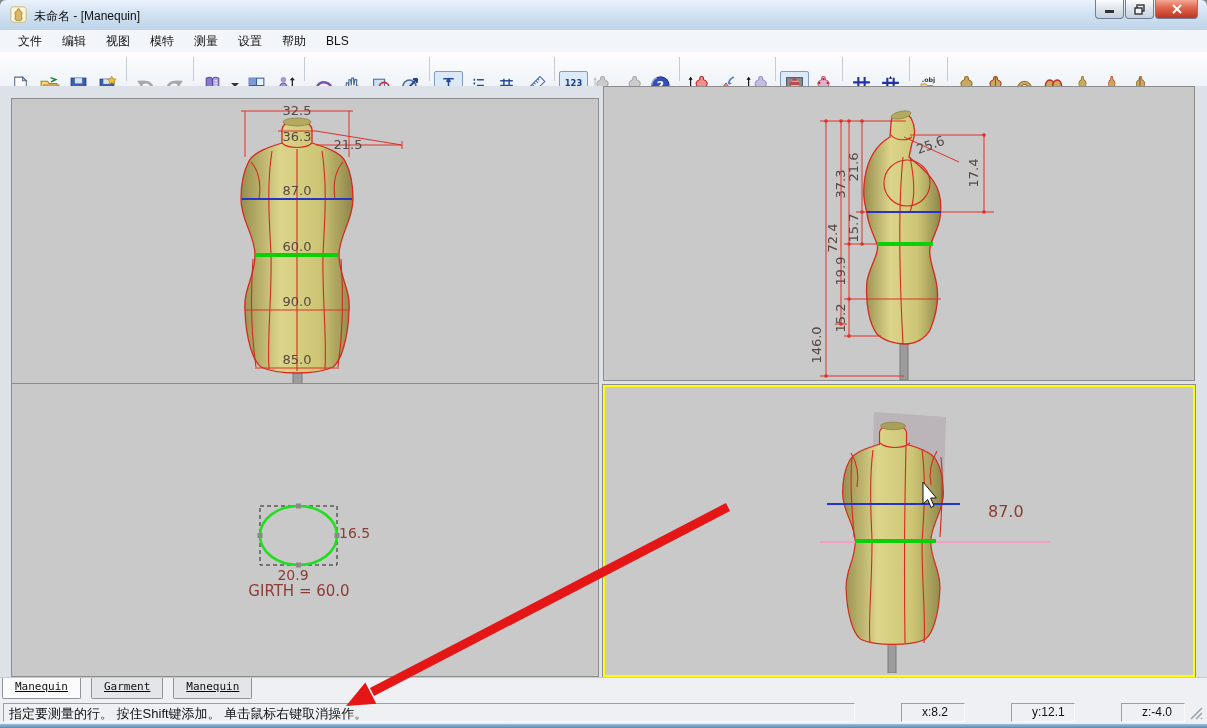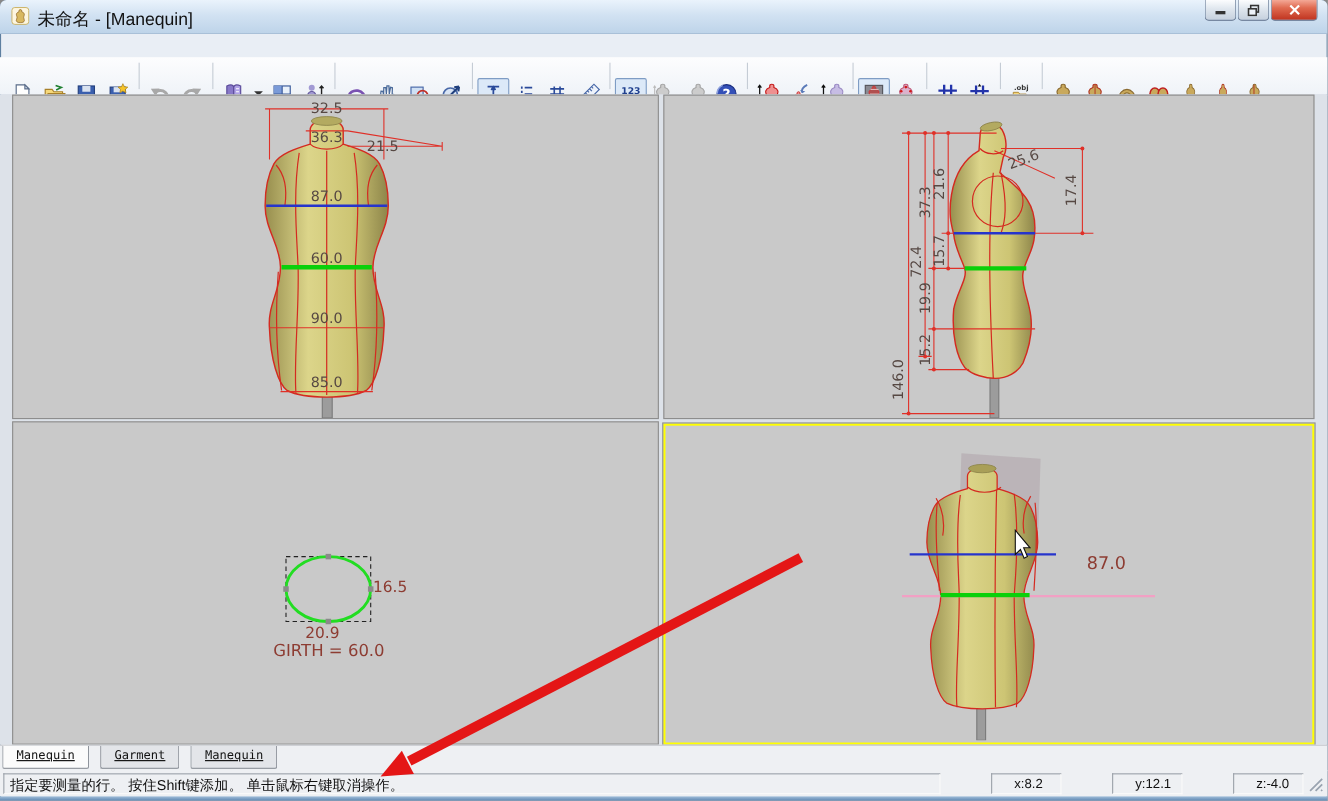--- a/index.html
+++ b/index.html
@@ -4,21 +4,21 @@
 <style>
   html,body{margin:0;padding:0;background:#888;}
   .win{position:relative;width:1207px;height:728px;font-family:"Liberation Sans",sans-serif;
        background:#e9eef5;border-radius:6px 6px 0 0;overflow:hidden;
        box-shadow:inset 0 0 0 1px #5e7fa0;}
   
   .titlebar{position:absolute;left:0;top:0;right:0;height:30px;
     background:linear-gradient(#eaf3fc,#d2e2f2 45%,#bed4e9);border-radius:5px 5px 0 0;
     border-bottom:1px solid #a9c0d8;}
   .t-icon{position:absolute;left:10px;top:6px;width:17px;height:17px;}
-  .t-title{position:absolute;left:34px;top:8px;font-size:16px;color:#111;}
+  .t-title{position:absolute;left:34px;top:8px;font-size:12px;color:#111;}
   .winbtns{position:absolute;top:0;right:9px;display:flex;}
   .wbtn{width:29px;height:19px;border:1px solid #6e7f98;border-top:none;
     border-radius:0 0 4px 4px;background:linear-gradient(#fcfdfe,#dfe6ee 45%,#c6d1de);
     display:flex;align-items:center;justify-content:center;margin-left:1px;box-sizing:border-box;}
   .wbtn.close{width:43px;background:linear-gradient(#f4a896,#e06a50 40%,#c03420);}
   
   .menubar{position:absolute;top:30px;left:0;right:0;height:22px;background:#f2f5f9;
     border-bottom:1px solid #e2e6ec;display:flex;align-items:center;padding-left:8px;font-size:12px;color:#111;}
   .mitem{padding:3px 10px;cursor:default;}
   
@@ -28,21 +28,21 @@
   .tbtn{width:27px;height:27px;display:flex;align-items:center;justify-content:center;
     border:1px solid transparent;border-radius:2px;flex:0 0 auto;margin-top:32px;}
   .tbtn svg{width:21px;height:21px;}
   .tbtn.pressed{border-color:#7e9cc4;background:#dcE9f8;}
   .tbtn.dd{width:13px;}
   .tri{width:0;height:0;border-left:4px solid transparent;border-right:4px solid transparent;border-top:4px solid #333;}
   .tsep{width:1px;height:24px;background:#c5ccd5;margin:0 4px;flex:0 0 auto;}
   
   .main{position:absolute;top:86px;left:0;right:0;height:591px;background:#dde2e9;}
   .vp{position:absolute;background:#c9c9c9;border:1px solid #8d8d8d;box-sizing:border-box;overflow:hidden;}
-  #vp1{left:11px;top:0;width:588px;height:295px;text-align:right;}
+  #vp1{left:11px;top:12px;width:588px;height:295px;text-align:right;}
   #vp2{left:603px;top:0;width:592px;height:295px;}
   #vp3{left:11px;top:297px;width:588px;height:294px;}
   #vp4{left:603px;top:299px;width:592px;height:292px;border:2px solid #ffff00;outline:1px solid #8d8d8d;}
   
   .tabs{position:absolute;left:0;right:0;top:677px;height:23px;background:#eef0f3;
     border-top:1px solid #c6c9ce;display:flex;align-items:flex-start;padding-left:2px;text-decoration:underline;}
   .tab{font-family:"DejaVu Sans Mono",monospace;font-size:11px;padding:2px 12px 0 12px;
     border:1px solid #8f949c;border-top:none;background:#e3e5e9;margin-right:10px;height:21px;
     box-sizing:border-box;border-radius:0 0 2px 2px;color:#111;}
   .tab.active{background:#fbfbfb;height:21px;}
@@ -110,20 +110,30 @@
         </svg>
       </div>
       <div class="wbtn close">
         <svg width="12" height="10">
           <path d="M2,1 L10,9 M10,1 L2,9" stroke="#fff" stroke-width="2"></path>
         </svg>
       </div>
     </div>
   </div>
 
+  <div class="menubar">
+    <span class="mitem">文件</span>
+    <span class="mitem">编辑</span>
+    <span class="mitem">视图</span>
+    <span class="mitem">模特</span>
+    <span class="mitem">测量</span>
+    <span class="mitem">设置</span>
+    <span class="mitem">帮助</span>
+    <span class="mitem">BLS</span>
+  </div>
 
   <div class="toolbar">
     <div class="tbtn">
       <svg viewBox="0 0 20 20">
         <path d="M4.5,2 h7.5 l3.5,3.5 V18 H4.5 Z" fill="#fff" stroke="#5a6c8a"></path>
         <path d="M12,2 l3.5,3.5 H12 Z" fill="#d9e2f0" stroke="#5a6c8a"></path>
       </svg>
     </div>
     <div class="tbtn">
       <svg viewBox="0 0 20 20">

